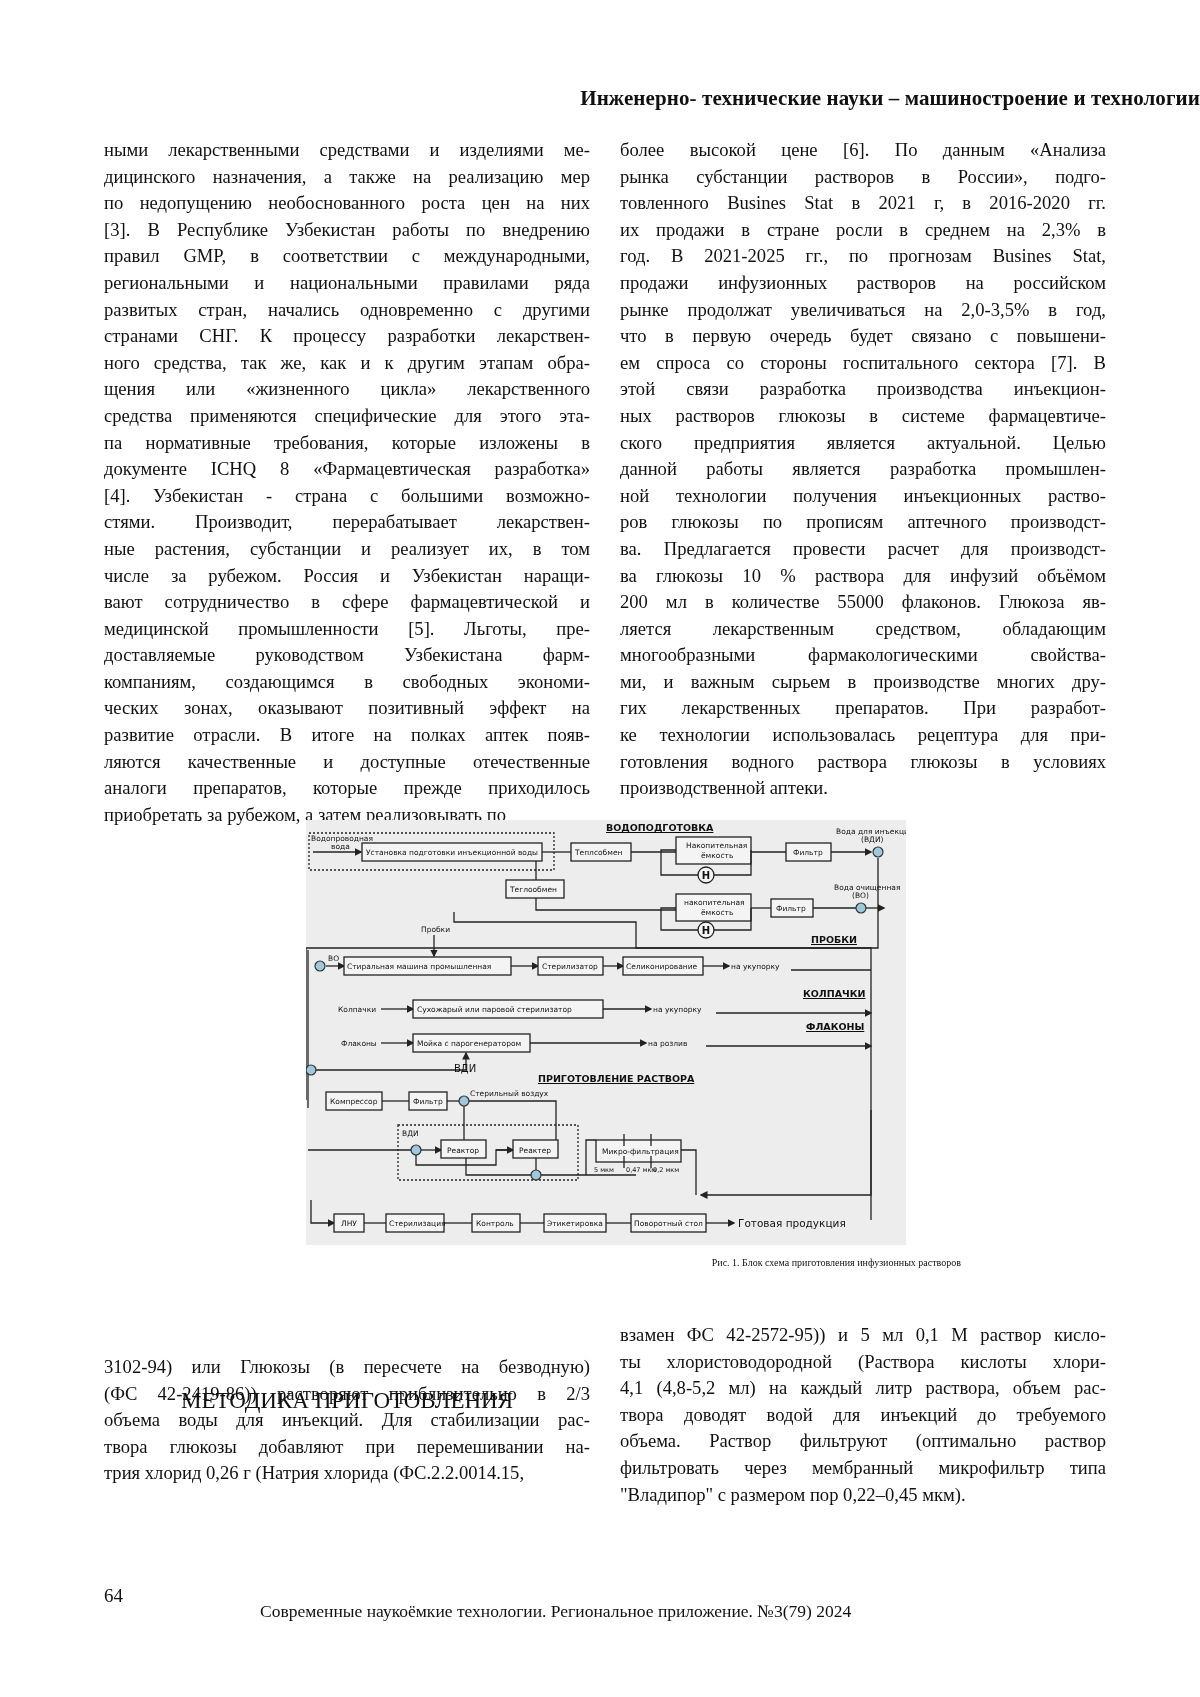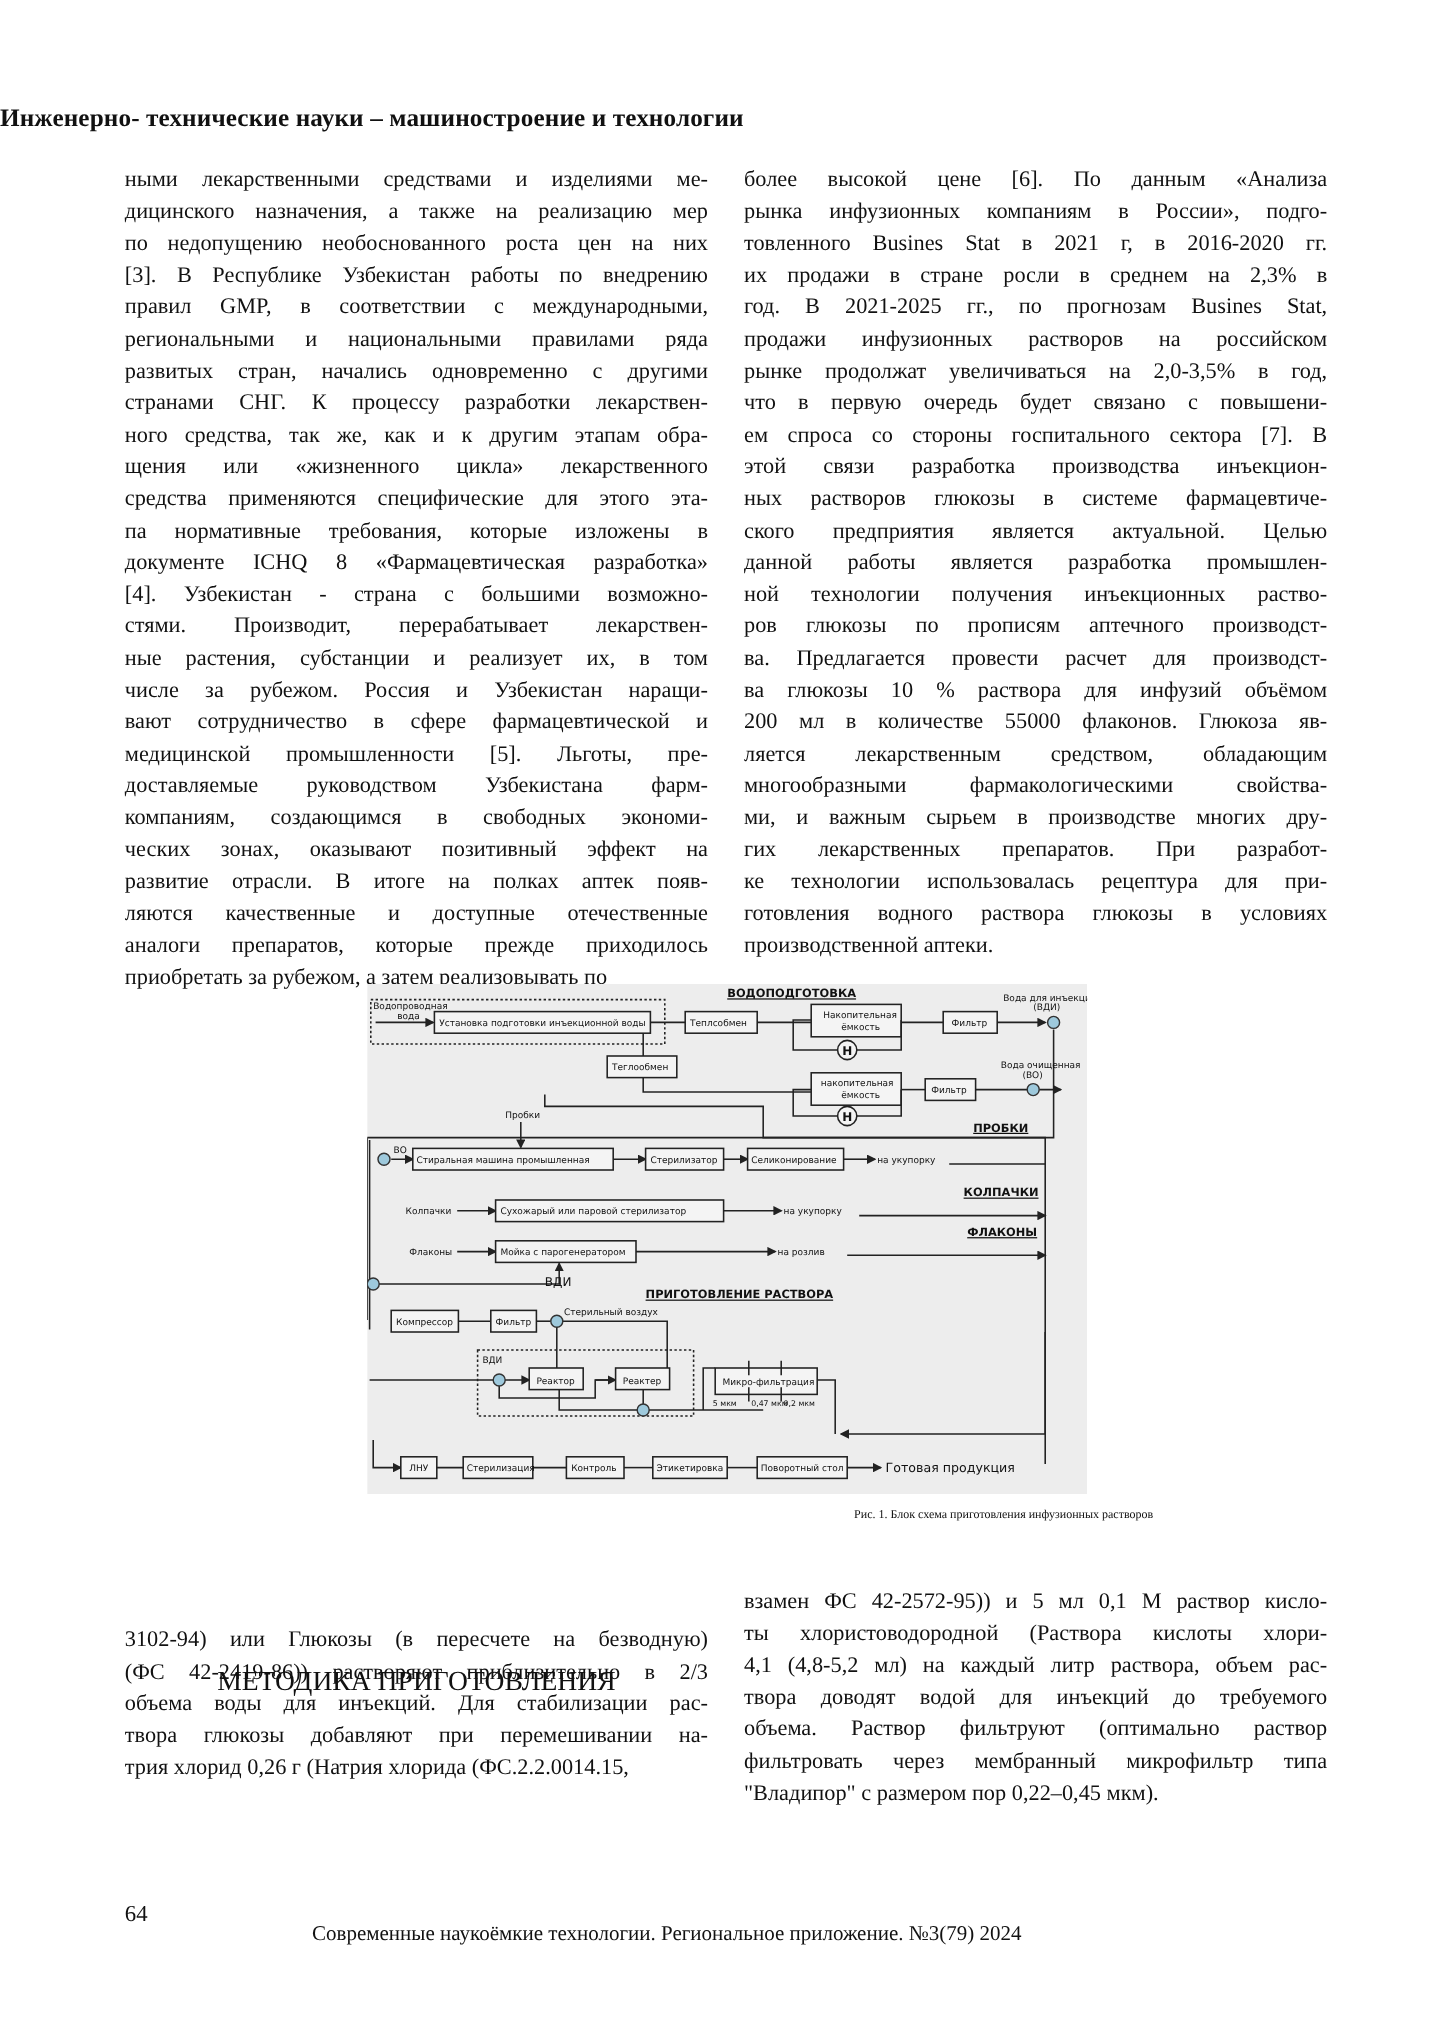--- a/index.html
+++ b/index.html
@@ -1,18 +1,18 @@
 <!DOCTYPE html>
 <html><head>
 <meta charset="utf-8">
 <style>
   html, body { margin: 0; padding: 0; background: #ffffff; }
   body { width: 1200px; height: 1697px; position: relative; overflow: hidden;
          font-family: "Liberation Serif", "DejaVu Serif", serif; color: #111; }
-  .running-head { position: absolute; left: 0; width: 1200px; top: 86px; text-align: left;
+  .running-head { position: absolute; left: 0; width: 1200px; top: 86px; text-align: right;
                   font-weight: bold; font-size: 21px; letter-spacing: 0.1px; }
   .col { position: absolute; font-size: 18.6px; line-height: 26.6px; text-align: justify; }
   .col .ln { display: block; text-align: justify; text-align-last: justify; white-space: nowrap; height: 26.6px; }
   .col .ln.last { text-align-last: left; }
   .col-left-top { left: 104px; top: 137px; width: 486px; }
   .col-right-top { left: 620px; top: 137px; width: 486px; }
   .figure { position: absolute; left: 306px; top: 820px; width: 600px; height: 425px; }
   .figure svg { display: block; }
   .caption { position: absolute; left: 0; width: 961px; top: 1257px; text-align: right; font-size: 10px; }
   .section-title { position: absolute; left: 104px; width: 486px; top: 1388px; text-align: center; font-size: 23px; }
@@ -51,21 +51,21 @@
     <span class="ln">доставляемые руководством Узбекистана фарм-</span>
     <span class="ln">компаниям, создающимся в свободных экономи-</span>
     <span class="ln">ческих зонах, оказывают позитивный эффект на</span>
     <span class="ln">развитие отрасли. В итоге на полках аптек появ-</span>
     <span class="ln">ляются качественные и доступные отечественные</span>
     <span class="ln">аналоги препаратов, которые прежде приходилось</span>
     <span class="ln last">приобретать за рубежом, а затем реализовывать по</span>
   </div>
 <div class="col col-right-top" id="rct">
     <span class="ln">более высокой цене [6]. По данным «Анализа</span>
-    <span class="ln">рынка инфузионных компаниям в России», подго-</span>
+    <span class="ln">рынка субстанции растворов в России», подго-</span>
     <span class="ln">товленного Busines Stat в 2021 г, в 2016-2020 гг.</span>
     <span class="ln">их продажи в стране росли в среднем на 2,3% в</span>
     <span class="ln">год. В 2021-2025 гг., по прогнозам Busines Stat,</span>
     <span class="ln">продажи инфузионных растворов на российском</span>
     <span class="ln">рынке продолжат увеличиваться на 2,0-3,5% в год,</span>
     <span class="ln">что в первую очередь будет связано с повышени-</span>
     <span class="ln">ем спроса со стороны госпитального сектора [7]. В</span>
     <span class="ln">этой связи разработка производства инъекцион-</span>
     <span class="ln">ных растворов глюкозы в системе фармацевтиче-</span>
     <span class="ln">ского предприятия является актуальной. Целью</span>

